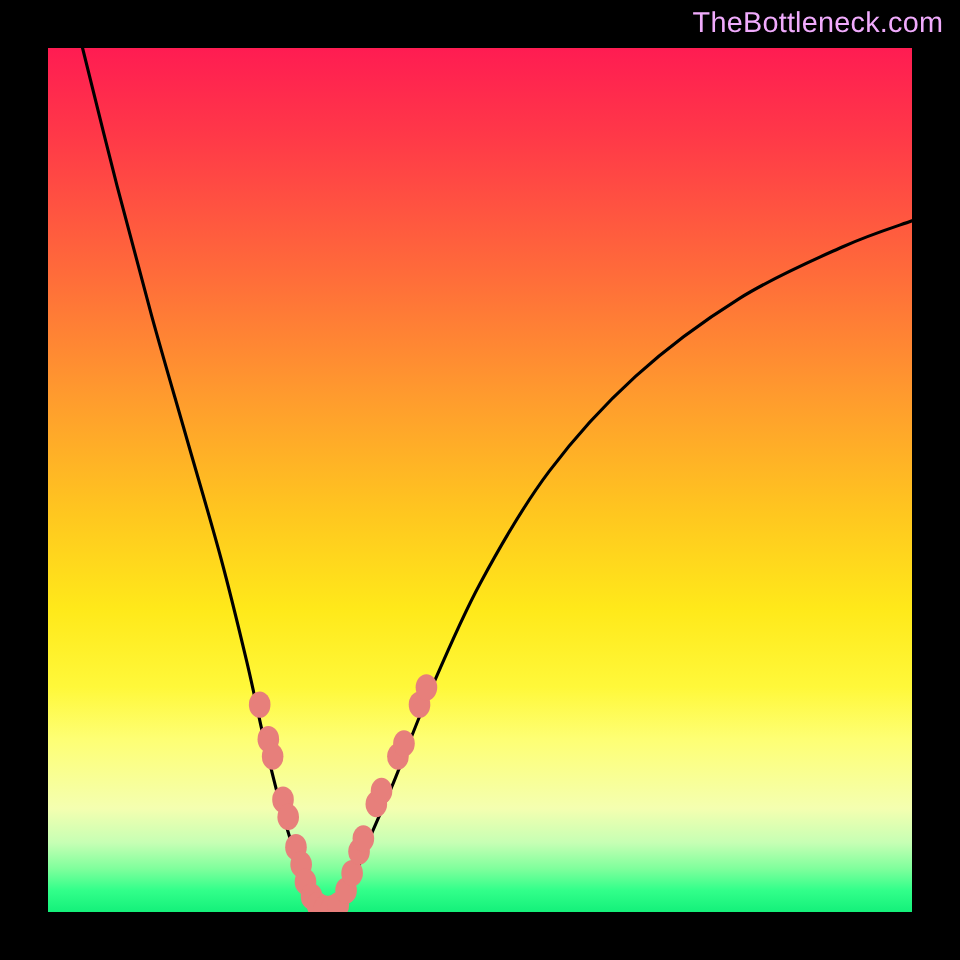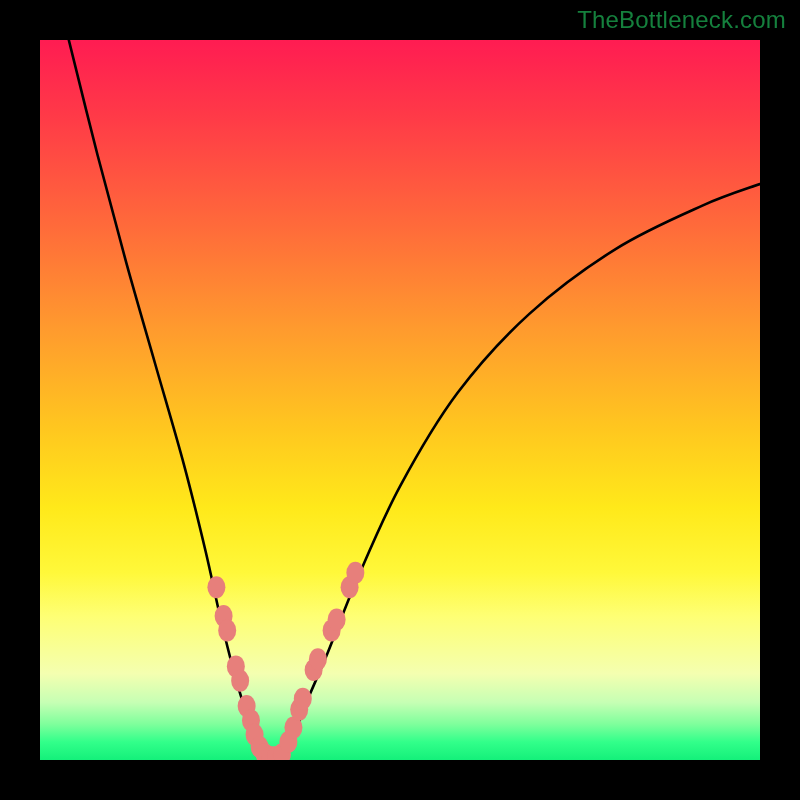--- a/index.html
+++ b/index.html
@@ -14,21 +14,21 @@
   .frame {
     position: relative;
     width: 800px;
     height: 800px;
     background: #000;
   }
   .watermark {
     position: absolute;
     top: 6px;
     right: 14px;
-    color: #15803d;
+    color: #f0abfc;
     font-size: 24px;
     letter-spacing: 0.2px;
     z-index: 50;
   }
   .plot {
     position: absolute;
     left: 40px;
     top: 40px;
     width: 720px;
     height: 720px;

